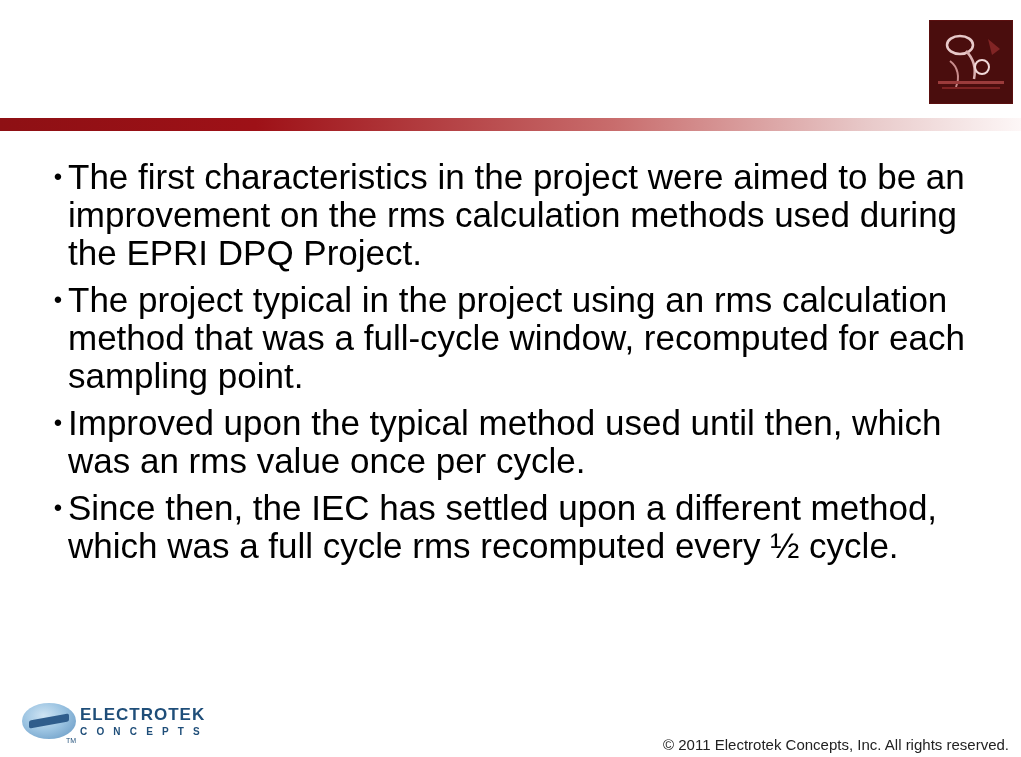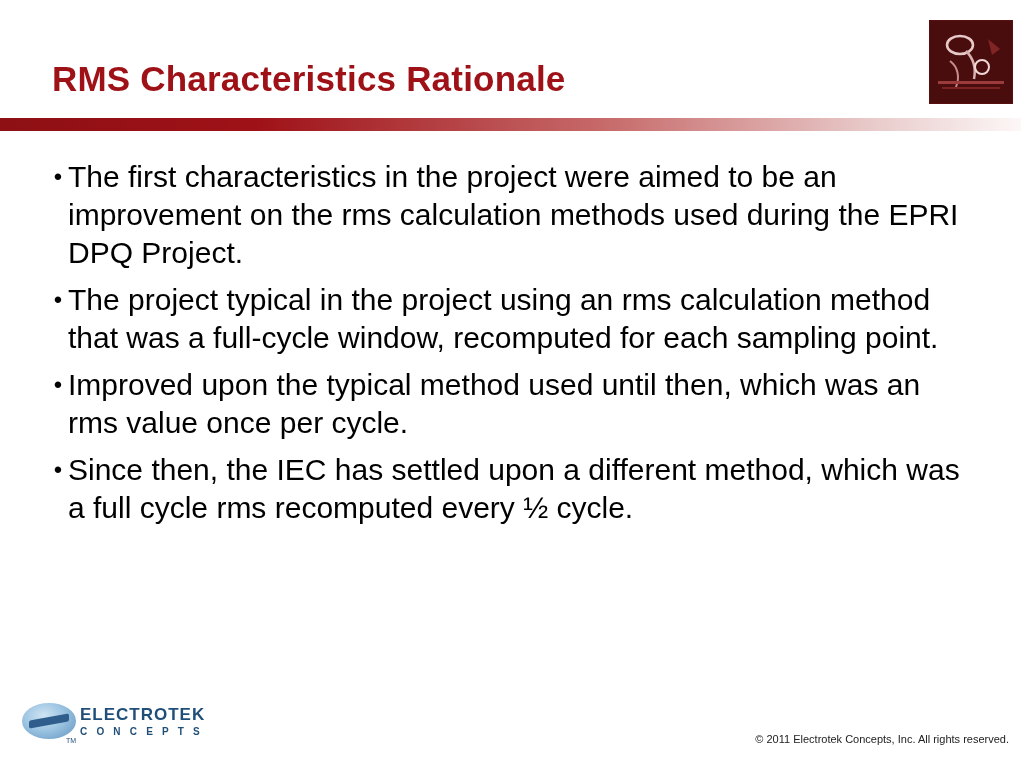--- a/index.html
+++ b/index.html
@@ -71,21 +71,21 @@
   .bullet-dot {
     flex: 0 0 auto;
     width: 20px;
     text-align: center;
     font-size: 24px;
     line-height: 38px;
     color: #000000;
   }
   .bullet-text {
     flex: 1 1 auto;
-    font-size: 30px;
+    font-size: 35px;
     line-height: 38px;
     color: #000000;
     font-family: "Liberation Sans", sans-serif;
   }
   
   .logo {
     position: absolute;
     left: 22px;
     bottom: 12px;
     width: 190px;
@@ -132,33 +132,32 @@
   .logo-tm {
     position: absolute;
     left: 44px;
     top: 36px;
     font-size: 7px;
     color: #1F4E79;
   }
   .copyright {
     position: absolute;
     right: 12px;
-    bottom: 12px;
-    font-size: 11px;
+    bottom: 4px;
+    font-size: 15px;
     color: #222222;
     font-family: "Liberation Sans", sans-serif;
     white-space: nowrap;
   }
 </style>
 </head>
 <body>
 
 <div class="slide">
 
-  <h1 class="title">RMS Characteristics Rationale</h1>
 
   <div class="corner-image">
     <svg class="glyph" viewBox="0 0 82 82" xmlns="http://www.w3.org/2000/svg">
       <rect x="0" y="0" width="82" height="82" fill="#4a0d0d"></rect>
       <ellipse cx="30" cy="24" rx="13" ry="9" fill="none" stroke="#e8c9c9" stroke-width="2.5"></ellipse>
       <path d="M36 30 C 44 38, 46 48, 44 58" fill="none" stroke="#d9b0b0" stroke-width="2.5"></path>
       <path d="M20 40 C 28 46, 30 56, 26 66" fill="none" stroke="#c98c8c" stroke-width="2"></path>
       <circle cx="52" cy="46" r="7" fill="none" stroke="#f0d8d8" stroke-width="2"></circle>
       <rect x="8" y="60" width="66" height="3" fill="#9b3b3b"></rect>
       <rect x="12" y="66" width="58" height="2" fill="#7d2222"></rect>

